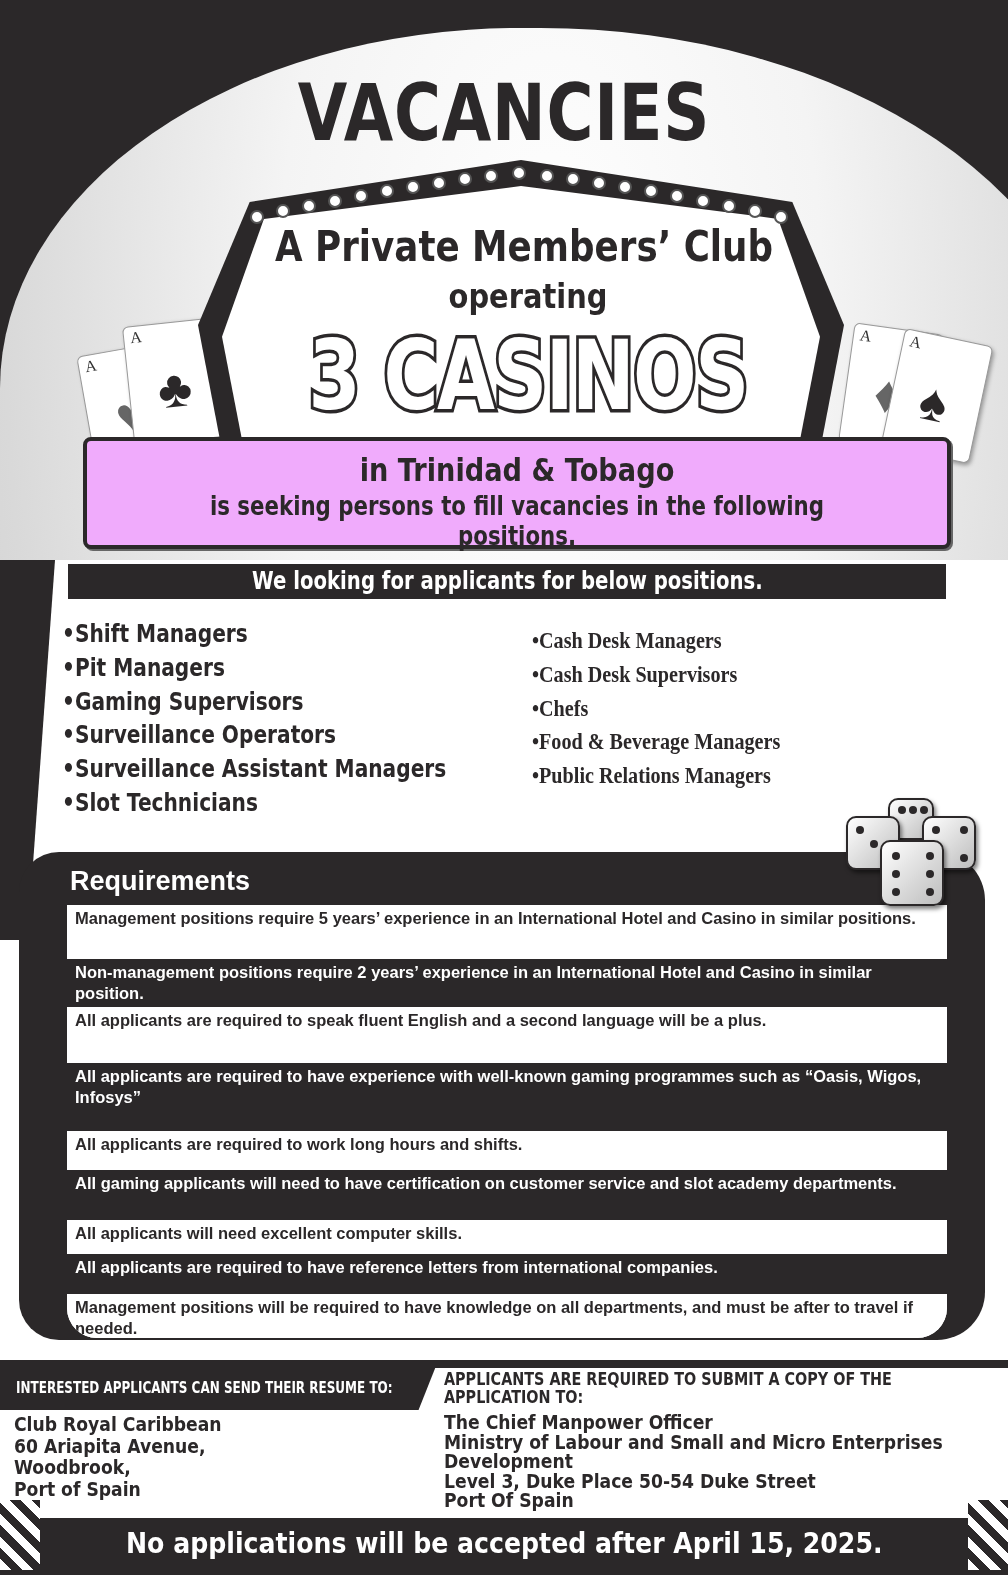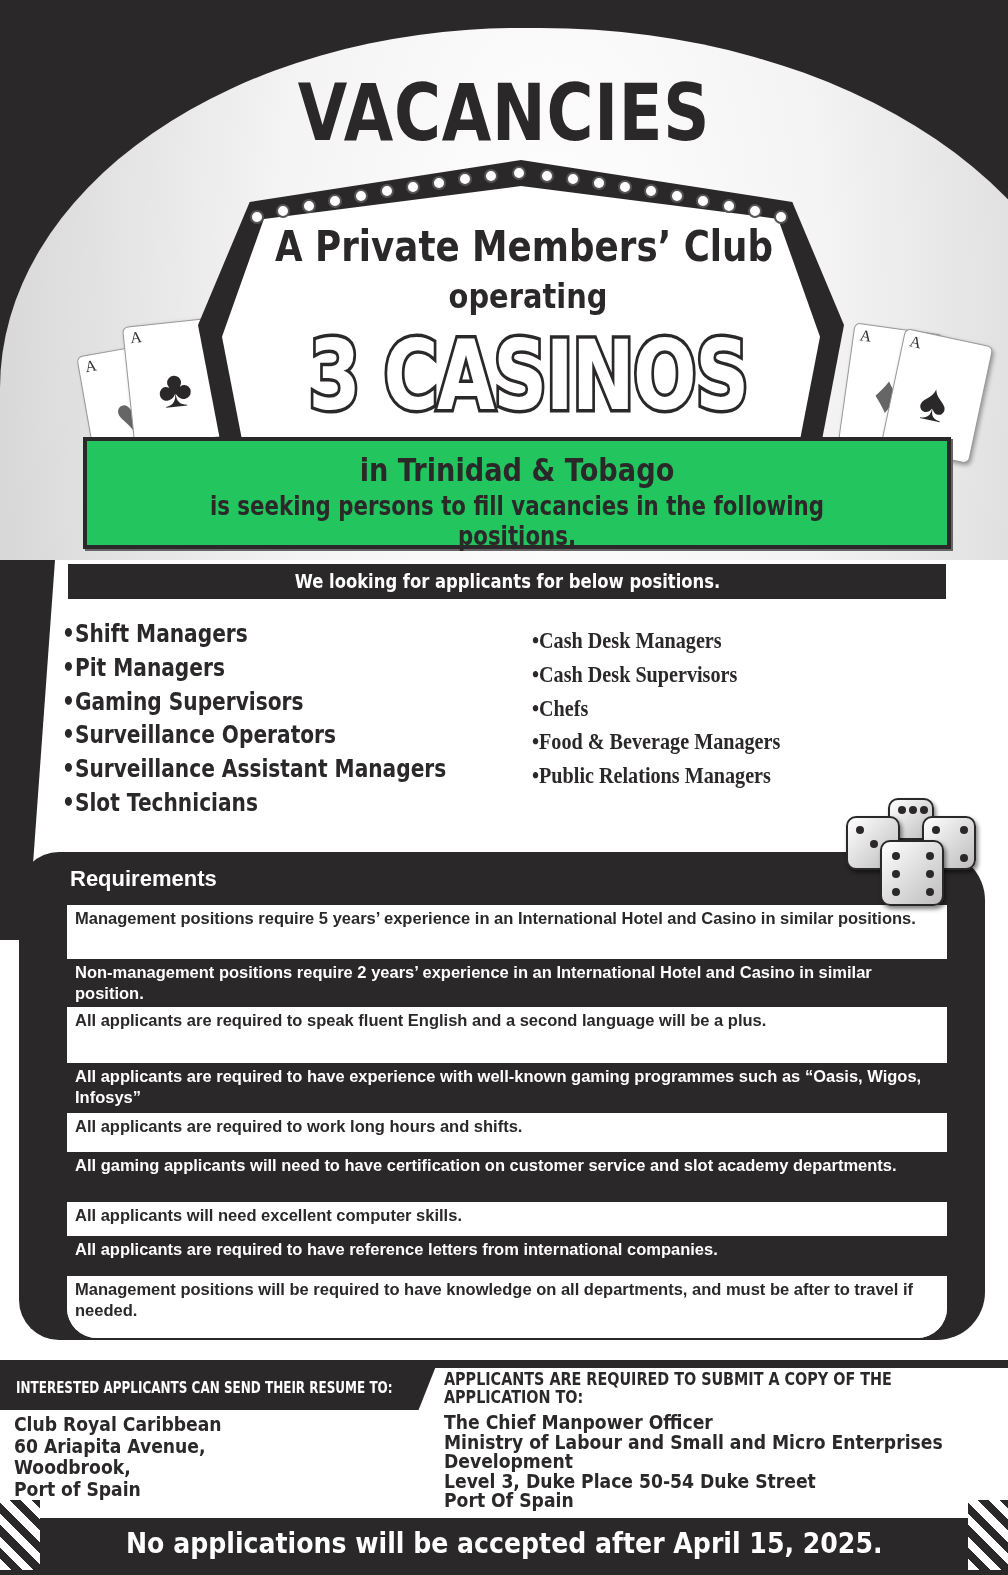--- a/index.html
+++ b/index.html
@@ -52,44 +52,44 @@
     transform: scaleX(0.78);
   }
 
   
   .card { position: absolute; width: 90px; height: 120px; background: #fff; border: 1px solid #999; border-radius: 6px; box-shadow: 2px 2px 4px rgba(0,0,0,0.35); }
   .card .corner { position: absolute; left: 6px; top: 4px; font-family: "Liberation Serif", serif; font-size: 16px; line-height: 14px; color: #333; }
   .card .pip { position: absolute; left: 28px; top: 40px; font-size: 52px; line-height: 52px; color: #2b2829; }
 
   
   .tt-box {
-    position: absolute; left: 83px; top: 437px; width: 868px; height: 112px; background: #22c55e;
-    border: 4px solid #2b2829; border-radius: 0; box-shadow: 2px 2px 0 #666; text-align: center;
+    position: absolute; left: 83px; top: 437px; width: 868px; height: 112px; background: #f0abfc;
+    border: 4px solid #2b2829; border-radius: 8px; box-shadow: 2px 2px 0 #666; text-align: center;
   }
   .tt-line1 { font-family: "DejaVu Sans", sans-serif; font-weight: bold; font-size: 32px; margin-top: 10px; transform: scaleX(0.85); }
   .tt-line2 { font-family: "DejaVu Sans", sans-serif; font-weight: bold; font-size: 26px; margin-top: 2px; transform: scaleX(0.82); }
 
   .banner {
     position: absolute; left: 68px; top: 564px; width: 878px; height: 35px; background: #2b2829; color: #fff;
-    text-align: center; font-family: "DejaVu Sans", sans-serif; font-weight: bold; font-size: 20px; line-height: 35px;
+    text-align: center; font-family: "DejaVu Sans", sans-serif; font-weight: bold; font-size: 24px; line-height: 35px;
   }
   .banner span { display: inline-block; transform: scaleX(0.82); }
 
   .positions { position: absolute; top: 618px; font-family: "DejaVu Sans", sans-serif; font-weight: bold; font-size: 24px; }
   .positions.left { left: 62px; }
   .positions.right { left: 532px; top: 624px; font-family: Liberation Serif, serif; }
   .positions li { list-style: none; height: 33.8px; line-height: 33.8px; transform: scaleX(0.84); transform-origin: left center; white-space: nowrap; }
 
   
   .req-frame {
     position: absolute; left: 19px; top: 852px; width: 966px; height: 488px; background: #2b2829;
     border-radius: 40px 48px 48px 40px;
   }
   .req-title {
-    position: absolute; left: 70px; top: 866px; color: #fff; font-weight: bold; font-size: 22px;
+    position: absolute; left: 70px; top: 866px; color: #fff; font-weight: bold; font-size: 27px;
   }
   .req-list {
     position: absolute; left: 67px; top: 905px; width: 880px; height: 433px; background: #fff;
     border-radius: 0 0 30px 30px; overflow: hidden;
   }
   .req-row { padding: 3px 8px; font-size: 16.5px; line-height: 21px; font-weight: bold; }
   .req-row.light { background: #ffffff; color: #2b2829; }
   .req-row.dark { background: #2b2829; color: #ffffff; }
 
   
@@ -196,21 +196,21 @@
     <li>•Food &amp; Beverage Managers</li>
     <li>•Public Relations Managers</li>
   </ul>
 
   <div class="req-frame"></div>
   <div class="req-title">Requirements</div>
   <div class="req-list">
     <div class="req-row light" style="height:54px">Management positions require 5 years’ experience in an International Hotel and Casino in similar positions.</div>
     <div class="req-row dark" style="height:48px">Non-management positions require 2 years’ experience in an International Hotel and Casino in similar position.</div>
     <div class="req-row light" style="height:56px">All applicants are required to speak fluent English and a second language will be a plus.</div>
-    <div class="req-row dark" style="height:50px">All applicants are required to have experience with well-known gaming programmes such as “Oasis, Wigos, Infosys”</div>
+    <div class="req-row dark" style="height:68px">All applicants are required to have experience with well-known gaming programmes such as “Oasis, Wigos, Infosys”</div>
     <div class="req-row light" style="height:39px">All applicants are required to work long hours and shifts.</div>
     <div class="req-row dark" style="height:50px">All gaming applicants will need to have certification on customer service and slot academy departments.</div>
     <div class="req-row light" style="height:34px">All applicants will need excellent computer skills.</div>
     <div class="req-row dark" style="height:40px">All applicants are required to have reference letters from international companies.</div>
     <div class="req-row light" style="height:69px">Management positions will be required to have knowledge on all departments, and must be after to travel if needed.</div>
   </div>
 
   <div class="die" style="left:888px; top:798px; width:46px; height:42px;">
     <i style="left:8px;top:6px"></i>
       <i style="left:19px;top:6px"></i>

